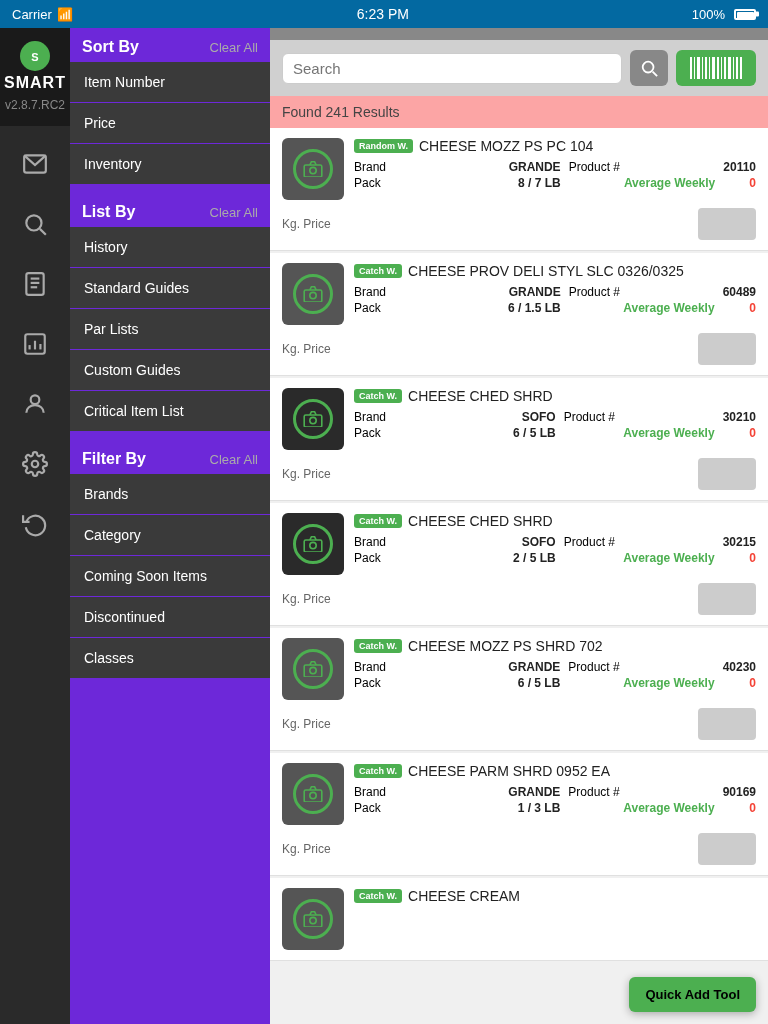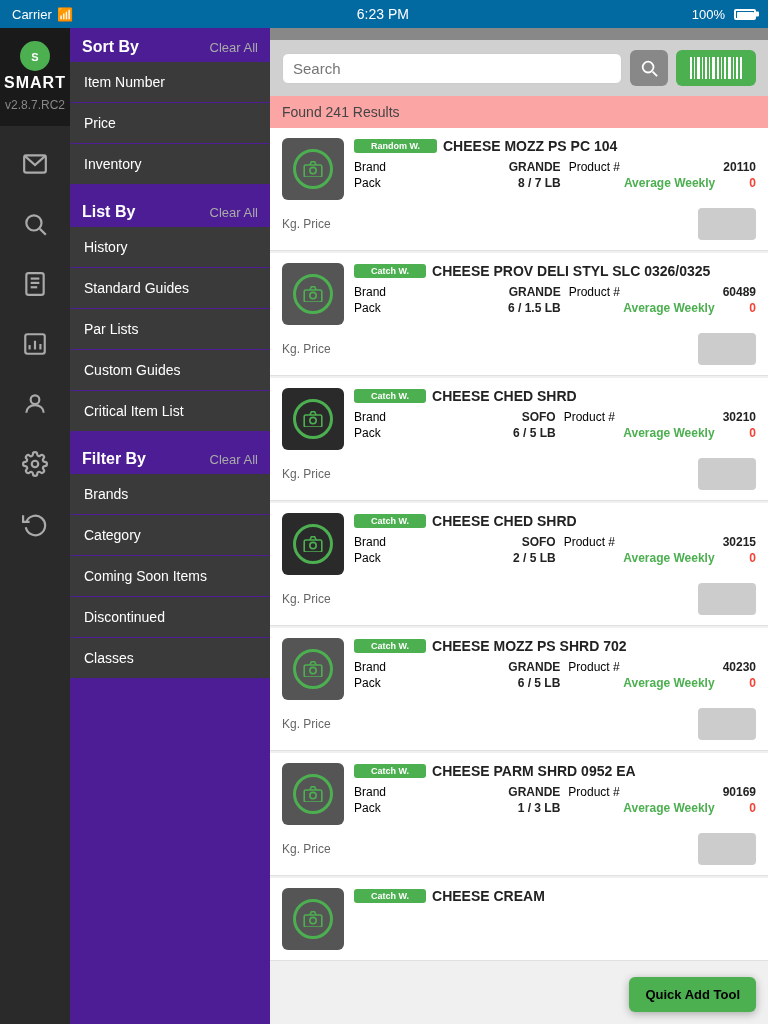--- a/index.html
+++ b/index.html
@@ -26,21 +26,21 @@
       background: #1a1a1a; width: 100%; display: flex; flex-direction: column; align-items: center;
       padding: 8px 0;
     }
     .version-text { color: #888; font-size: 12px; text-align: center; margin-top: 2px; padding-bottom: 6px; }
     .nav-icon { width: 70px; height: 60px; display: flex; flex-direction: column; align-items: center; justify-content: center; cursor: pointer; }
     .nav-icon svg { width: 26px; height: 26px; }
 
     
     .sidebar {
       position: absolute; top: 28px; left: 70px; width: 200px; bottom: 0;
-      background: #4c1d95; overflow-y: auto; z-index: 40;
+      background: #6d28d9; overflow-y: auto; z-index: 40;
     }
     .sidebar::-webkit-scrollbar { width: 0; }
     .sidebar-section-header {
       display: flex; align-items: center; justify-content: space-between;
       padding: 10px 12px 6px; 
     }
     .sidebar-section-title { color: #fff; font-size: 16px; font-weight: 600; }
     .clear-all-btn { color: #aaa; font-size: 13px; cursor: pointer; }
     .sidebar-item {
       padding: 12px 14px; background: #3a3a3a; margin-bottom: 1px;
@@ -103,23 +103,23 @@
     }
     .product-thumb.dark { background: #2a2a2a; }
     .camera-icon-circle {
       width: 40px; height: 40px; border-radius: 50%; border: 3px solid #4caf50;
       display: flex; align-items: center; justify-content: center;
     }
     .product-info { flex: 1; }
     .product-name-row { display: flex; align-items: center; gap: 6px; margin-bottom: 6px; }
     .tag-badge {
       background: #4caf50; color: #fff; font-size: 9px; font-weight: 600;
-      padding: 2px 17px; border-radius: 3px; white-space: nowrap;
-    }
-    .product-name { font-size: 14px; font-weight: 700; color: #222; }
+      padding: 2px 5px; border-radius: 3px; white-space: nowrap;
+    }
+    .product-name { font-size: 14px; font-weight: 400; color: #222; }
     .product-details { display: grid; grid-template-columns: 1fr auto 1fr auto; gap: 2px 8px; font-size: 12px; }
     .detail-label { color: #000000; }
     .detail-value { font-weight: 600; color: #222; text-align: right; }
     .detail-value.green { color: #4caf50; }
     .detail-value.red-num { color: #f44336; text-align: right; }
     .product-footer { display: flex; align-items: center; justify-content: space-between; margin-top: 8px; }
     .kg-price-label { font-size: 12px; color: #666; }
     .qty-box {
       width: 58px; height: 32px; background: #ccc; border-radius: 4px;
       display: flex; align-items: center; justify-content: center;

